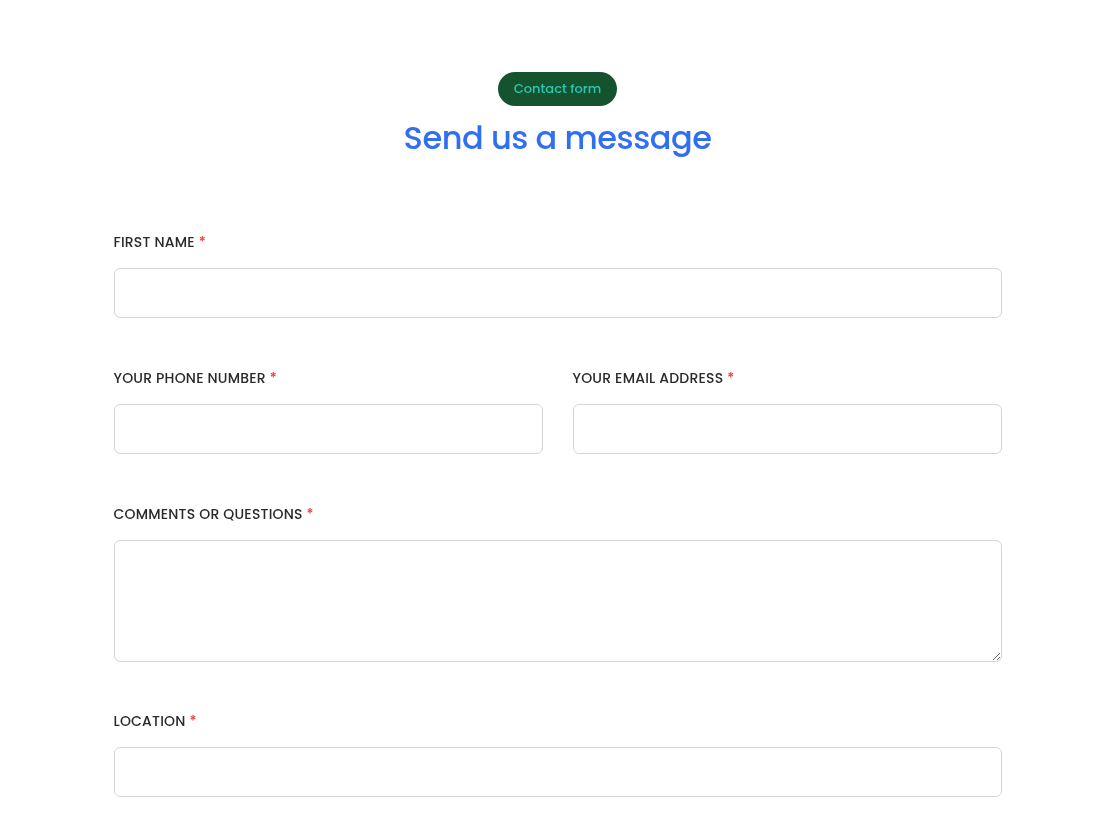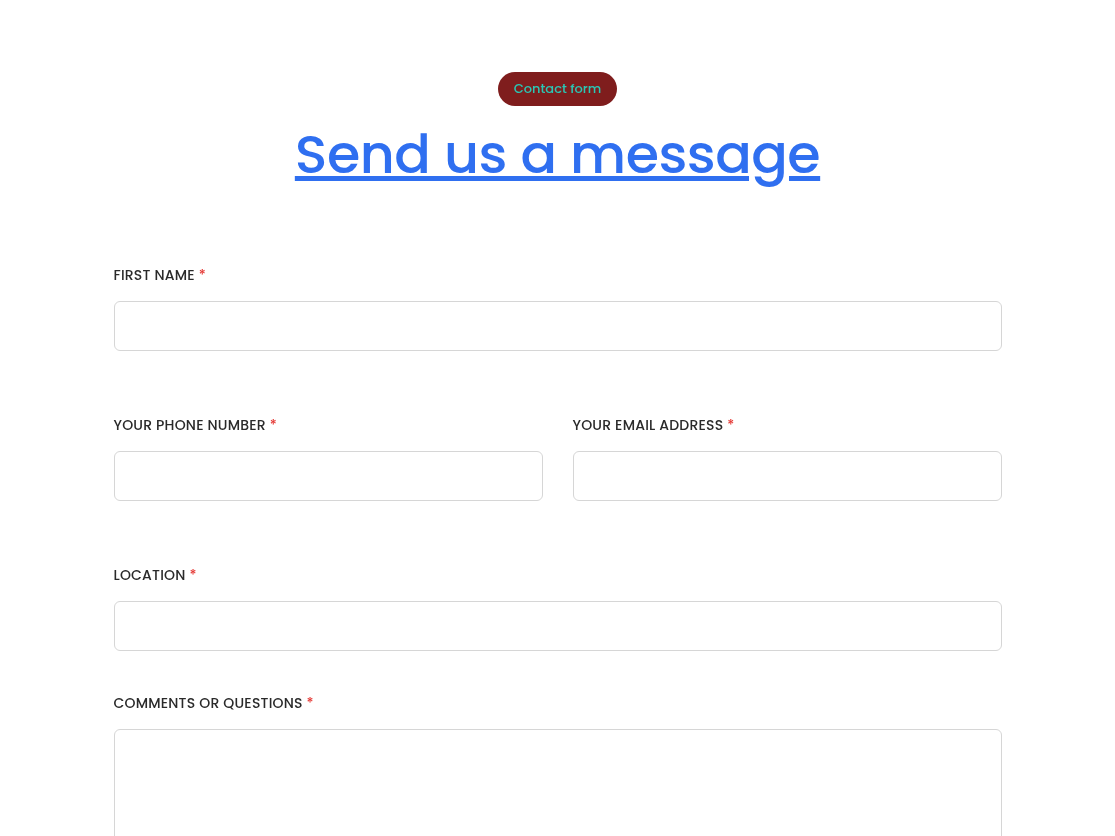--- a/index.html
+++ b/index.html
@@ -17,39 +17,38 @@
     .container {
       max-width: 888px;
       margin: 0 auto;
     }
     .header {
       text-align: center;
       margin-bottom: 70px;
     }
     .badge {
       display: inline-block;
-      background: #7f1d1d;
+      background: #14532d;
       color: #2ac7b5;
       font-size: 13px;
       font-weight: 500;
       padding: 7px 16px;
       border-radius: 20px;
       margin-bottom: 8px;
     }
     .title {
       color: #2f6ff0;
-      font-size: 54px;
+      font-size: 32px;
       font-weight: 500;
       letter-spacing: -0.5px;
-      text-decoration: underline;
     }
     .form-row {
       display: flex;
       gap: 30px;
-      margin-bottom: 64px;
+      margin-bottom: 50px;
       align-items: center;
     }
     .form-group {
       flex: 1;
     }
     .form-group-full {
       width: 100%;
       margin-bottom: 42px;
     }
     .label {
@@ -133,31 +132,31 @@
         <label class="label">
           <span>Your Email Address</span>
           <span class="required">*</span>
         </label>
         <input type="email" class="text-input" value="" style="">
       </div>
     </div>
 
     <div class="form-group-full">
       <label class="label">
+        <span>Comments or Questions</span>
+        <span class="required">*</span>
+      </label>
+      <textarea class="textarea-input" style=""></textarea>
+    </div>
+
+    <div class="form-group-full">
+      <label class="label">
         <span>Location</span>
         <span class="required">*</span>
       </label>
       <input type="text" class="text-input" value="" style="">
-    </div>
-
-    <div class="form-group-full">
-      <label class="label">
-        <span>Comments or Questions</span>
-        <span class="required">*</span>
-      </label>
-      <textarea class="textarea-input" style=""></textarea>
     </div>
 
     <div class="button-wrap">
       <button type="submit" class="submit-button">Submit</button>
     </div>
   </form>
 </div>
 
 </body></html>

